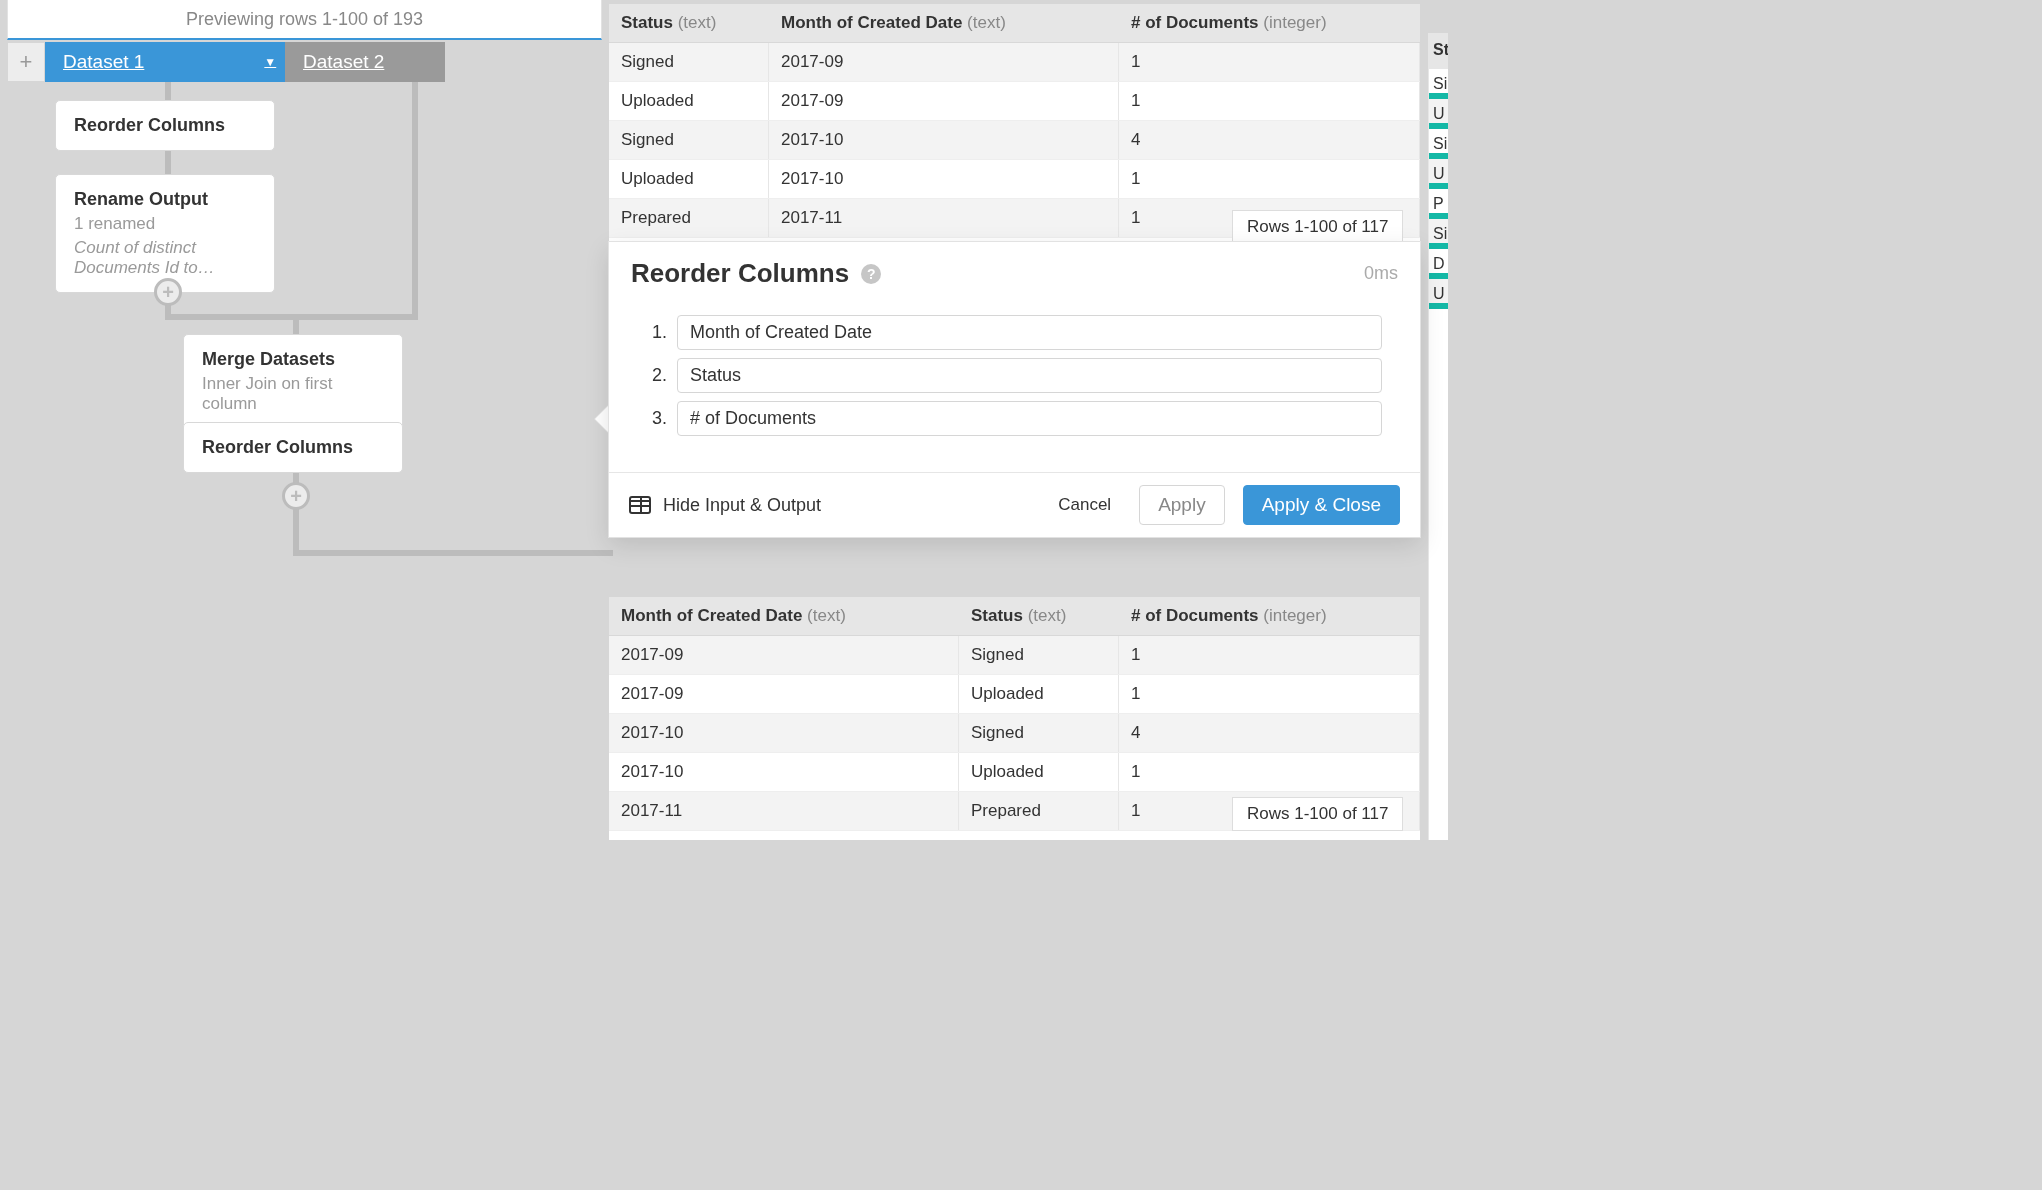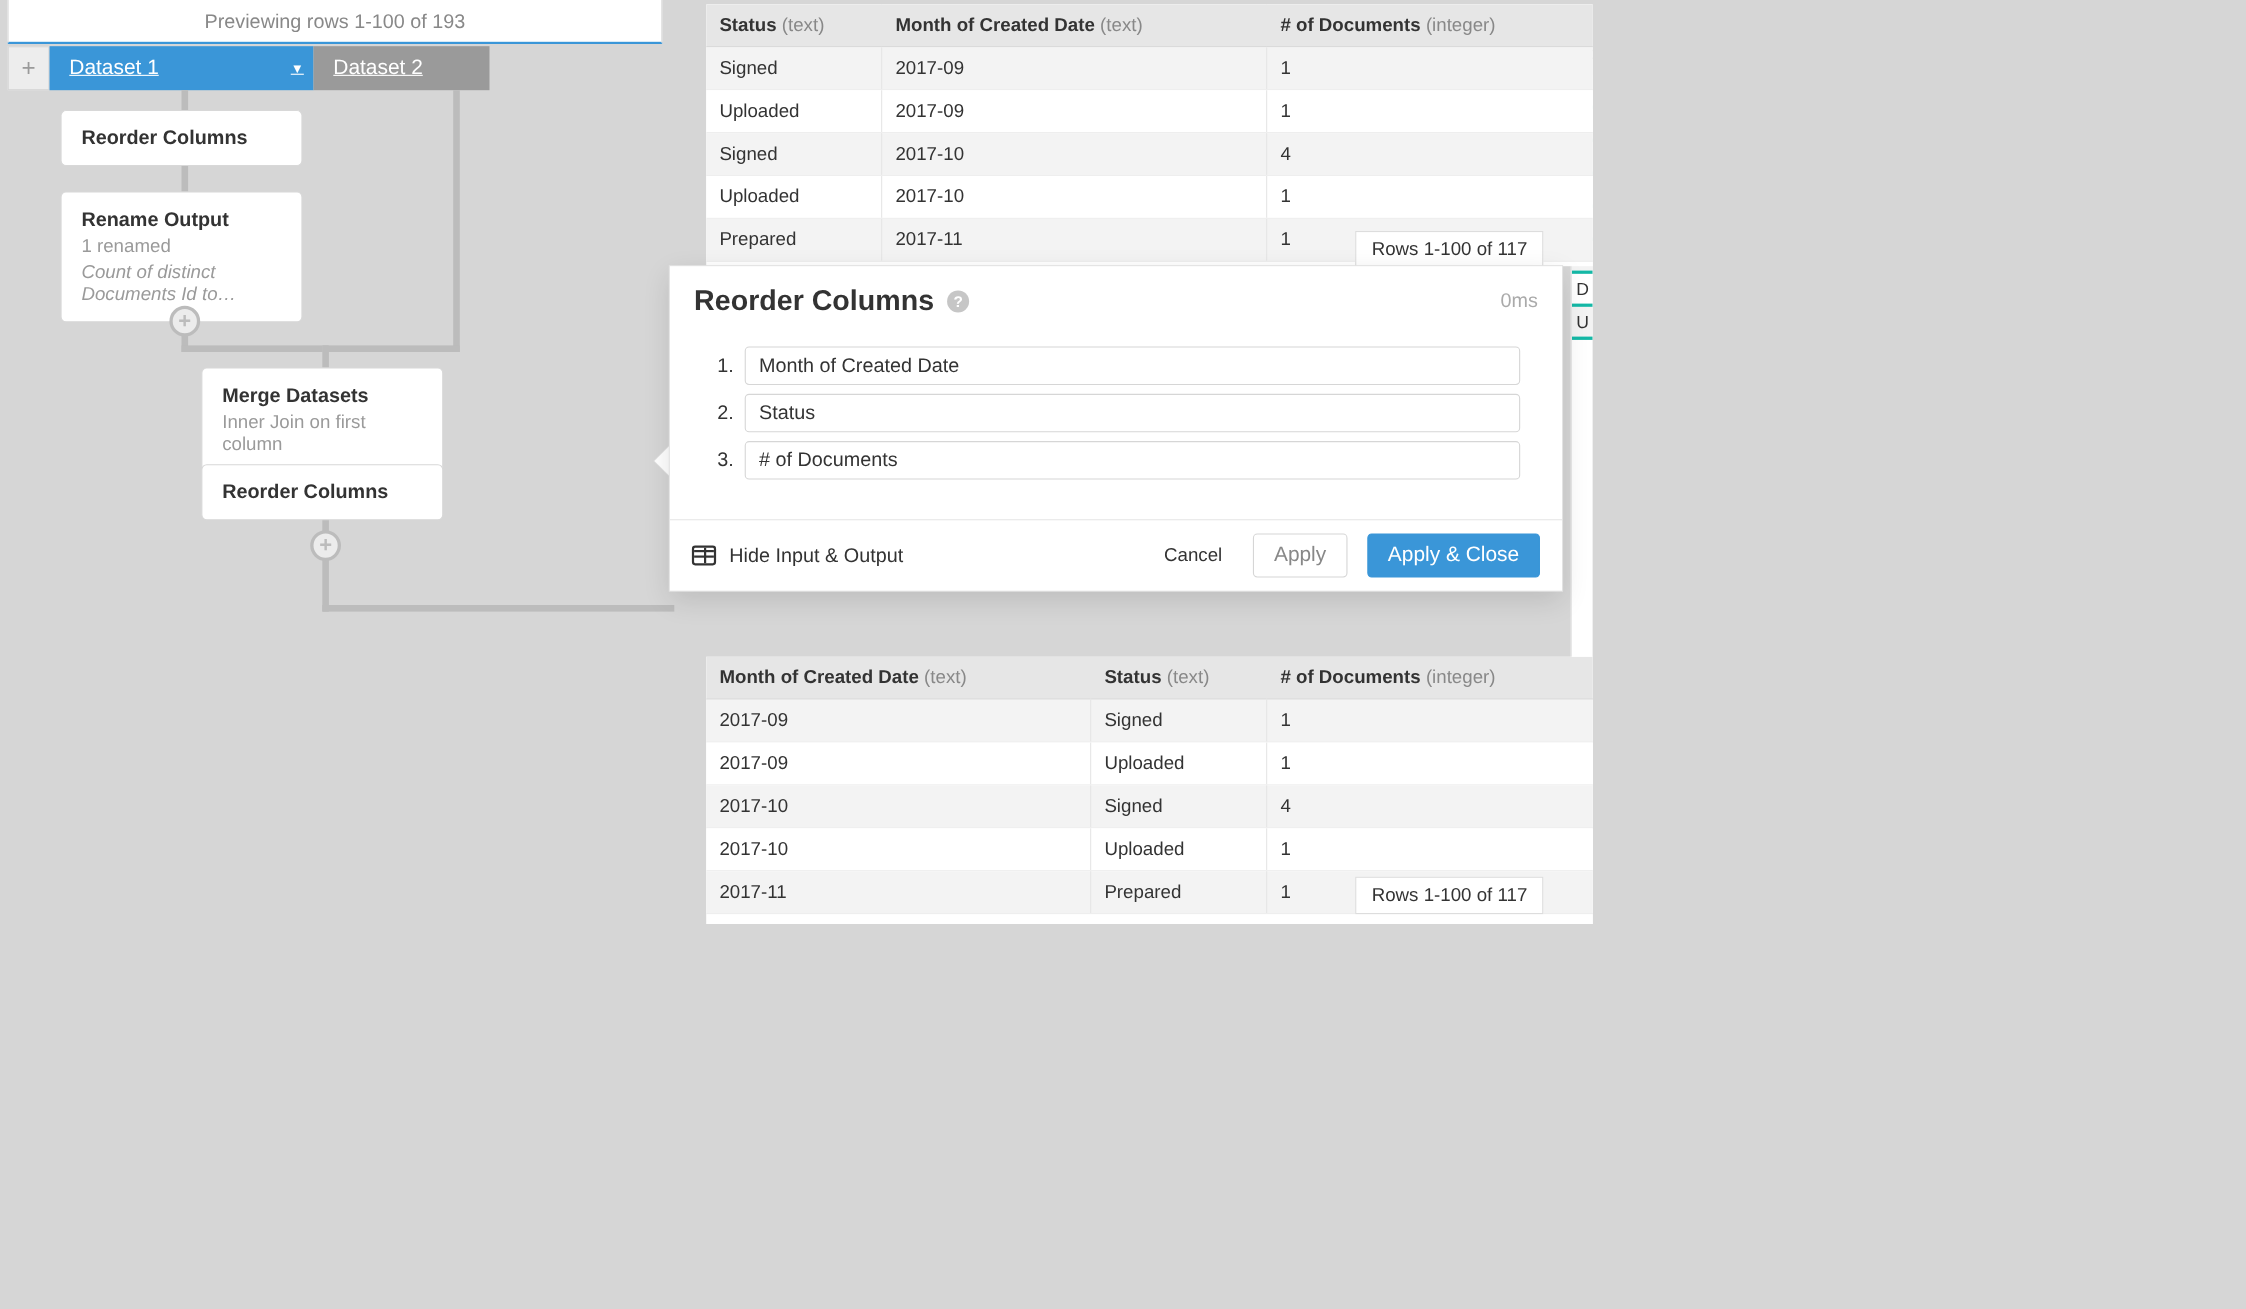--- a/index.html
+++ b/index.html
@@ -52,21 +52,20 @@
   .plus-circle {
     position: absolute; width: 28px; height: 28px; border: 3px solid #bcbcbc;
     border-radius: 50%; background: #ececec; display: flex; align-items: center; justify-content: center;
     color: #bcbcbc; font-size: 20px; font-weight: 600; cursor: pointer;
   }
 
   
   .table {
     position: absolute; background: #fff;
     font-size: 17px;
-    margin-left: 33px;
   }
   .table .thead, .table .row { display: flex; }
   .table .thead { background: #e6e6e6; border-bottom: 1px solid #d8d8d8; }
   .table .cell { padding: 9px 12px; border-right: 1px solid #e6e6e6; }
   .table .thead .cell { font-weight: 600; color: #333; }
   .table .thead .type { color: #888; font-weight: 400; }
   .table .row { border-bottom: 1px solid #eee; }
   .table .row:nth-child(odd) { background: #f3f3f3; }
   .table .row:nth-child(even) { background: #fff; }
 
@@ -75,21 +74,21 @@
     padding: 6px 14px; font-size: 17px; color: #333;
   }
 
   
   .peek-col {
     position: absolute; right: 0; top: 33px; width: 20px; bottom: 0;
     background: #fff; border-left: 1px solid #e6e6e6;
     font-size: 16px; overflow: hidden;
   }
   .peek-col .hdr { background: #e6e6e6; height: 36px; padding: 8px 4px; font-weight:600; }
-  .peek-col .pr { height: 30px; padding: 6px 4px; border-bottom:3px solid #14b8a6; }
+  .peek-col .pr { height: 30px; padding: 6px 4px; border-bottom:6px solid #14b8a6; }
   .peek-col .pr:nth-child(odd){background:#f3f3f3;}
   .peek-col .pr:nth-child(even){background:#fff;}
 
   
   .dialog {
     position: absolute; left: 609px; top: 242px; width: 811px;
     background: #fff; box-shadow: 0 0 0 1px #e2e2e2, 0 8px 24px rgba(0,0,0,.12);
   }
   .dialog-pointer {
     position: absolute; left: 595px; top: 405px;

